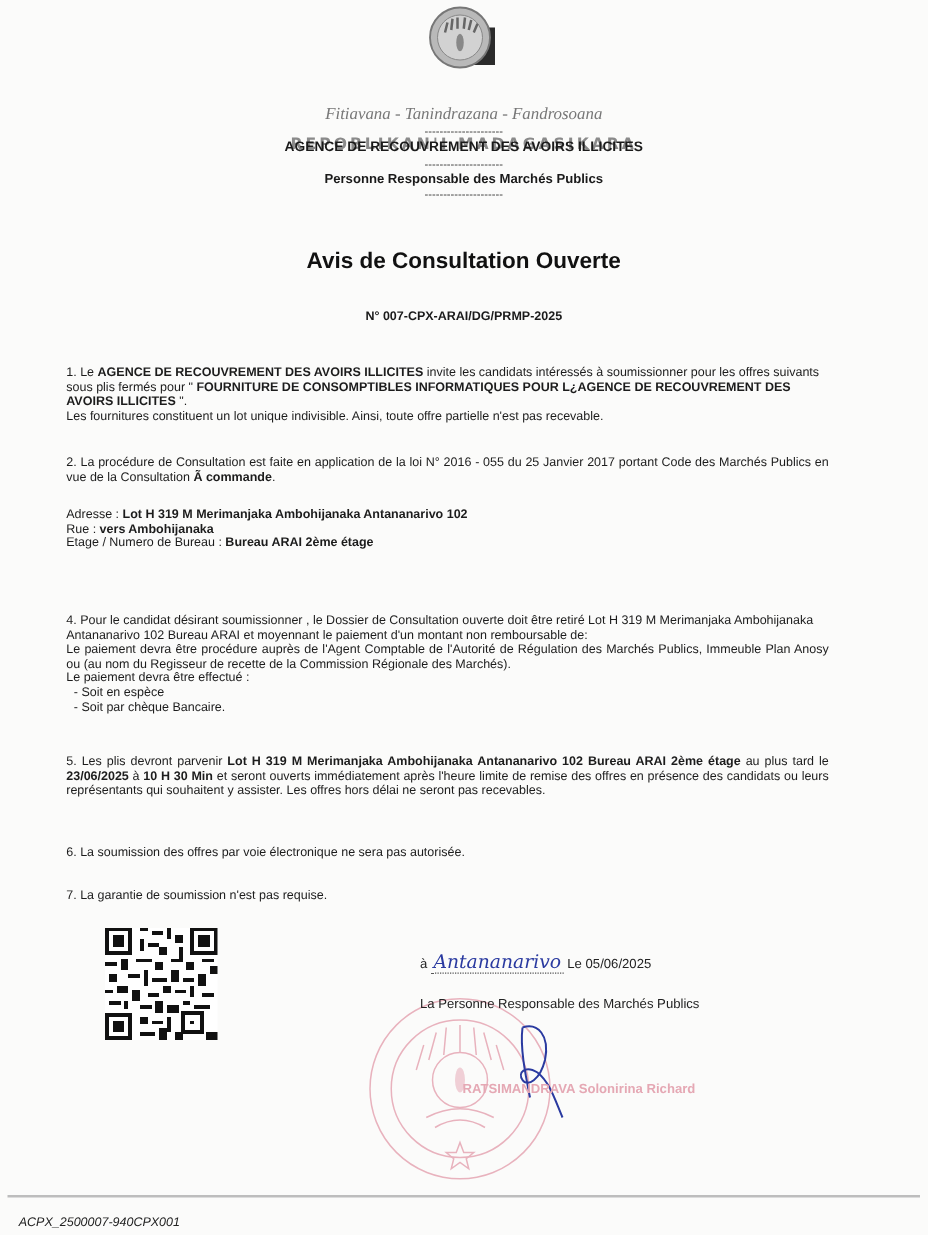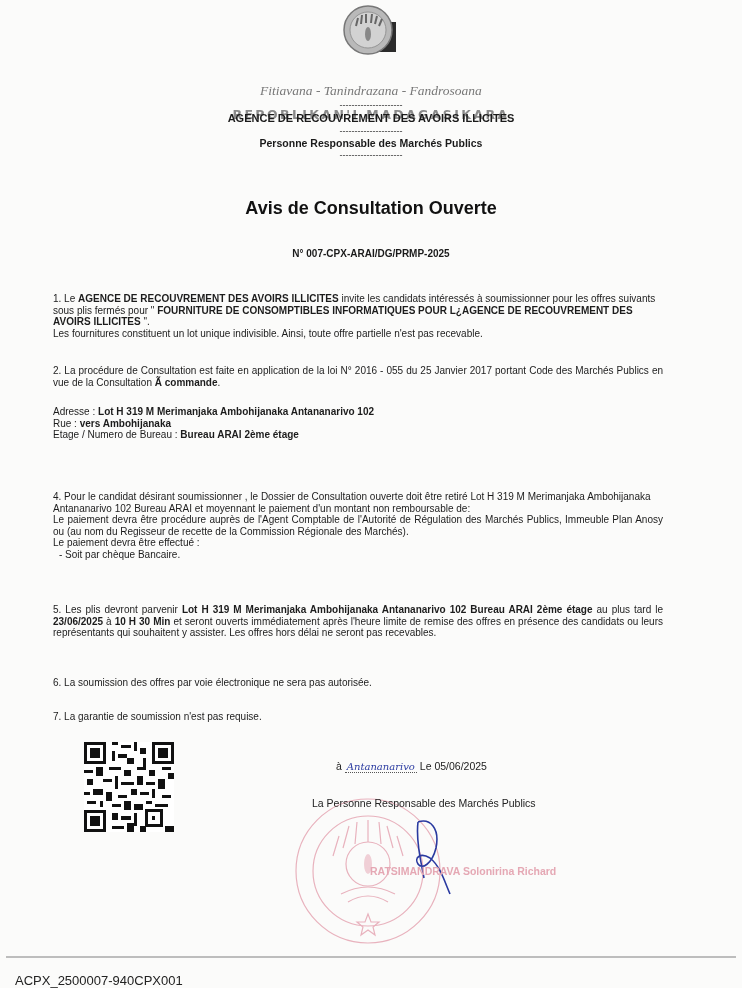--- a/index.html
+++ b/index.html
@@ -37,29 +37,29 @@
   #p4 { top: 491px; }
   #p5 { top: 604px; }
   #p6 { top: 677px; }
   #p7 { top: 711px; }
 
   
   #qr { left: 84px; top: 742px; width: 90px; height: 90px; }
 
   
   #place-line { left: 336px; top: 760px; font-size: 10.5px; color: #222; }
-  #place-line .hand { font-family: "DejaVu Serif", serif; font-style: italic; color: #2a3aa0; font-size: 10px; border-bottom: 1px dotted #555; padding: 0 2px; }
-  #signer-title { left: 312px; top: 797px; font-size: 10.5px; color: #222; text-align: center; }
+  #place-line .hand { font-family: "DejaVu Serif", serif; font-style: italic; color: #2a3aa0; font-size: 15px; border-bottom: 1px dotted #555; padding: 0 2px; }
+  #signer-title { left: 336px; top: 797px; font-size: 10.5px; color: #222; text-align: center; }
   #stamp { left: 293px; top: 796px; width: 150px; height: 150px; opacity: 0.55; }
   #signature { left: 410px; top: 818px; width: 45px; height: 80px; }
   #signer-name { left: 370px; top: 865px; font-size: 10.5px; font-weight: bold; color: #e5a8b4; }
 
   
   #footer-rule { left: 6px; top: 956px; width: 730px; height: 2px; background: #bdbdbd; }
-  #footer-ref { left: 15px; top: 973px; font-size: 13px; color: #222; }
+  #footer-ref { left: 15px; top: 973px; font-size: 10px; color: #222; font-style: italic; }
   #footer-date { left: 717px; top: 967px; font-size: 7.5px; color: #222; margin-top: 20px; }
 </style>
 </head>
 <body>
 
 <svg id="emblem" class="abs" viewBox="0 0 54 54">
   <rect x="30" y="18" width="24" height="30" fill="#2b2b2b"></rect>
   <circle cx="26" cy="26" r="24" fill="#b9b9b9" stroke="#777" stroke-width="1.5"></circle>
   <circle cx="26" cy="26" r="18" fill="#d2d2d2" stroke="#888" stroke-width="0.8"></circle>
   <path d="M14 22 L16 14 M19 20 L20 11 M24 19 L24 10 M29 19 L30 10 M33 20 L35 12 M37 22 L40 15" stroke="#666" stroke-width="2"></path>
@@ -88,20 +88,21 @@
 <div id="p3" class="abs para">
   <div><span>Adresse : </span><b>Lot H 319 M Merimanjaka Ambohijanaka Antananarivo 102</b></div>
   <div><span>Rue : </span><b>vers Ambohijanaka</b></div>
   <div><span>Etage / Numero de Bureau : </span><b>Bureau ARAI 2ème étage</b></div>
 </div>
 
 <div id="p4" class="abs para">
   <div>4. Pour le candidat désirant soumissionner , le Dossier de Consultation ouverte doit être retiré  Lot H 319 M Merimanjaka Ambohijanaka Antananarivo 102 Bureau ARAI  et moyennant le paiement d'un montant non remboursable de:</div>
   <div class="just">Le paiement devra être procédure auprès de l'Agent Comptable de l'Autorité de Régulation des Marchés Publics, Immeuble Plan Anosy ou (au nom du Regisseur de recette de la Commission Régionale des Marchés).</div>
   <div>Le paiement devra être effectué :</div>
+  <div class="indent">- Soit en espèce</div>
   <div class="indent">- Soit par chèque Bancaire.</div>
 </div>
 
 <div id="p5" class="abs para just">
   <span>5. Les plis devront parvenir  </span><b>Lot H 319 M Merimanjaka Ambohijanaka Antananarivo 102 Bureau ARAI 2ème étage</b><span> au plus tard le  </span><b>23/06/2025</b><span> à  </span><b>10 H 30 Min</b><span> et seront ouverts immédiatement après l'heure limite de remise des offres en présence des candidats ou leurs représentants qui souhaitent y assister. Les offres hors délai ne seront pas recevables.</span>
 </div>
 
 <div id="p6" class="abs para">6. La soumission des offres par voie électronique ne sera pas autorisée.</div>
 <div id="p7" class="abs para">7. La garantie de soumission n'est pas requise.</div>
 

